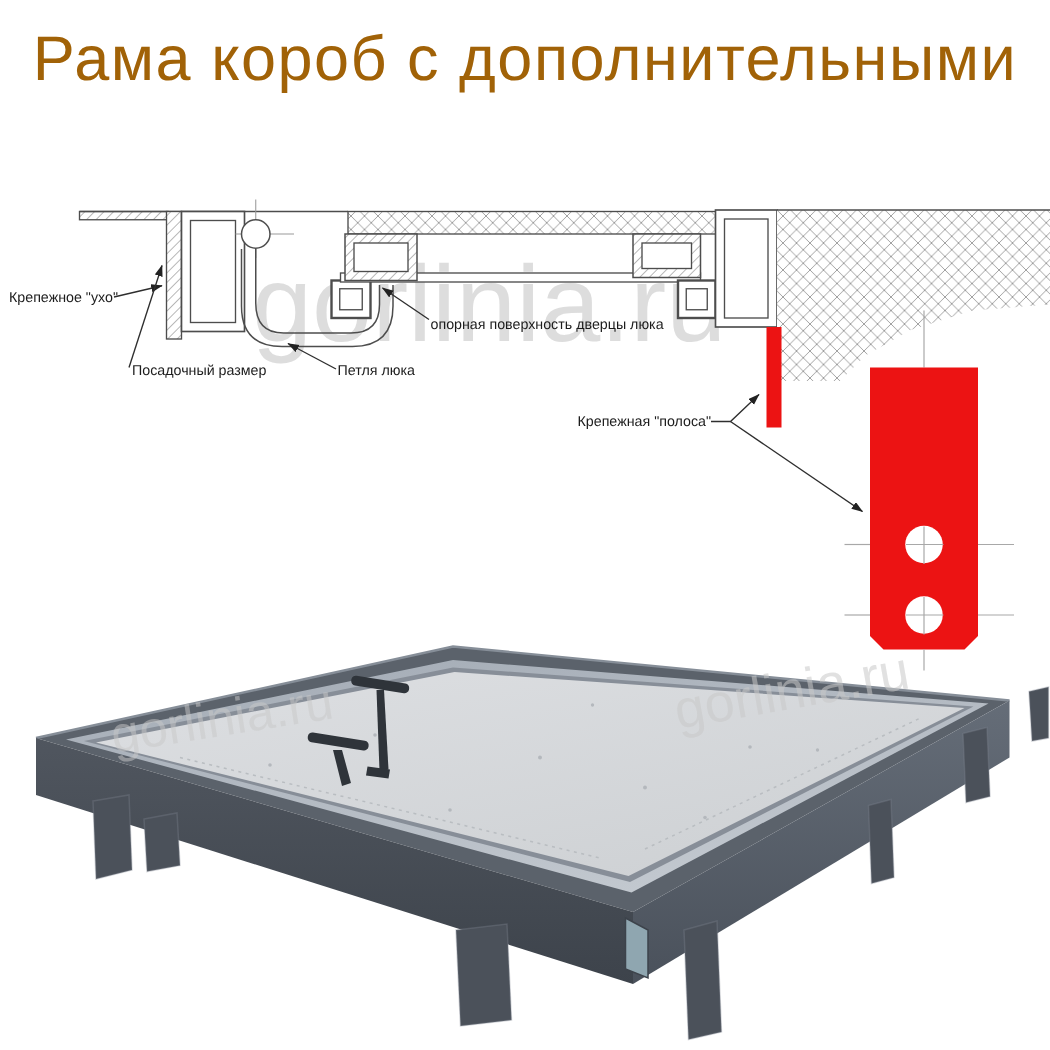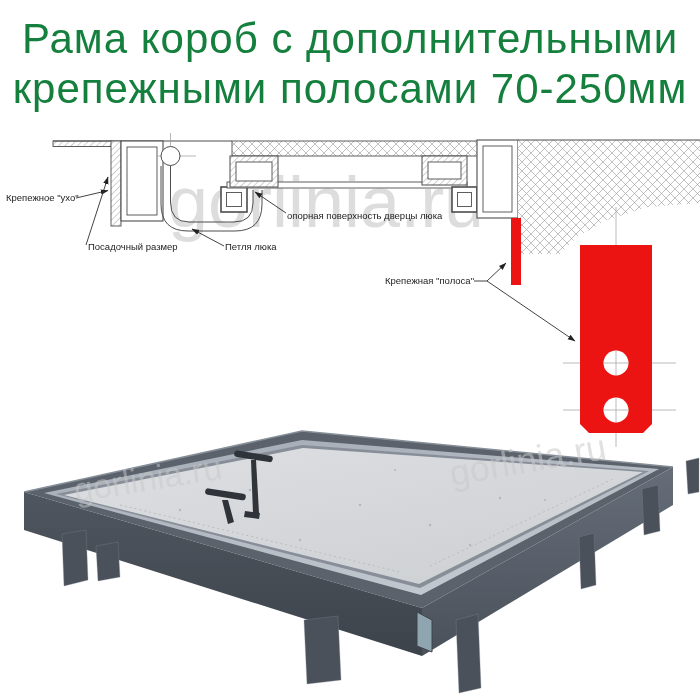--- a/index.html
+++ b/index.html
@@ -1,31 +1,30 @@
 <!DOCTYPE html>
 <html><head>
 <meta charset="utf-8">
 <style>
   html,body{margin:0;padding:0;}
   body{width:700px;height:700px;background:#ffffff;position:relative;overflow:hidden;
        font-family:"Liberation Sans", sans-serif;}
   .stage{position:absolute;inset:0;width:700px;height:700px;}
   .title{position:absolute;top:14px;left:0;width:700px;text-align:center;
-         color:#15803d;font-size:42px;line-height:50px;letter-spacing:1px;
+         color:#a16207;font-size:42px;line-height:50px;letter-spacing:1px;
          font-weight:400;}
   .title .tl{white-space:nowrap;}
   svg text.dlabel{font-family:"Liberation Sans", sans-serif;font-size:9.5px;fill:#1c1c1c;}
   svg text.wmark{font-family:"Liberation Sans", sans-serif;fill:#c9c9c9;}
 </style>
 </head>
 <body>
 
 <div class="title">
   <div class="tl">Рама короб с дополнительными</div>
-  <div class="tl">крепежными полосами 70-250мм</div>
 </div>
 
 <svg class="stage" viewBox="0 0 700 700">
   <defs>
     <pattern id="hatch" width="4.5" height="4.5" patternUnits="userSpaceOnUse" patternTransform="rotate(45)">
       <rect width="4.5" height="4.5" fill="#ffffff"></rect>
       <line x1="0" y1="0" x2="0" y2="4.5" stroke="#8a8a8a" stroke-width="0.8"></line>
     </pattern>
     <pattern id="xhatch" width="9" height="9" patternUnits="userSpaceOnUse">
       <rect width="9" height="9" fill="#ffffff"></rect>

